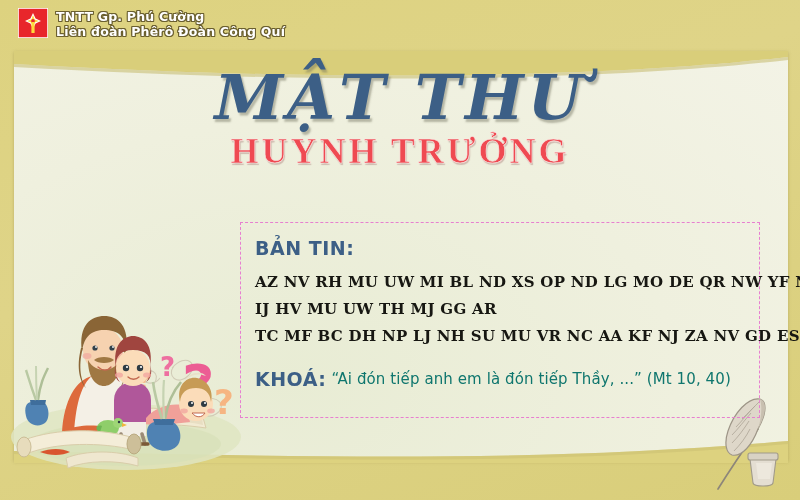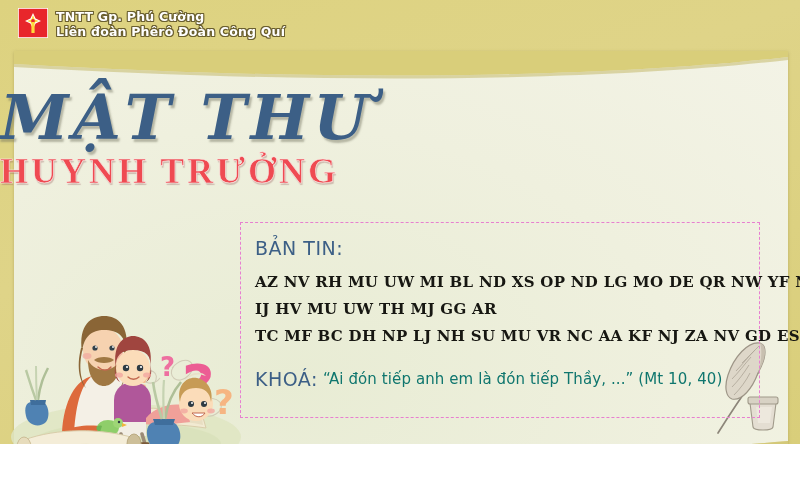--- a/index.html
+++ b/index.html
@@ -3,21 +3,21 @@
 <meta charset="utf-8">
 <style>
   * { margin:0; padding:0; box-sizing:border-box; }
   html, body {
     width:800px; height:500px;
     font-family:"DejaVu Sans", sans-serif;
     overflow:hidden;
   }
   #stage {
     position:relative;
-    width:800px; height:444px;
+    width:800px; height:500px;
     background:#ddd282;
     overflow:hidden;
   }
   
   #gold-frame {
     position:absolute; inset:0;
     background:linear-gradient(160deg,#ddd27f 0%,#dfd488 40%,#d9ce7a 100%);
   }
   
   #paper {
@@ -41,21 +41,21 @@
   #org-logo svg { display:block; }
   #org-text { padding-top:1px; }
   .org-line {
     color:#ffffff; font-weight:bold; font-size:12.5px; line-height:15px;
     letter-spacing:.2px; white-space:nowrap;
     text-shadow:-1px 0 #6b6030, 0 -1px #6b6030, 1px 0 #6b6030, 0 1px #6b6030,
                  1px 1px #6b6030, -1px -1px #6b6030, 1px -1px #6b6030, -1px 1px #6b6030;
   }
 
   
-  #title-area { position:absolute; left:0; top:62px; width:100%; text-align:left; z-index:20;margin-top:20px; }
+  #title-area { position:absolute; left:0; top:62px; width:100%; text-align:center; z-index:20; }
   #title-main {
     font-family:"DejaVu Serif", serif;
     font-style:italic; font-weight:bold;
     font-size:62px; line-height:72px;
     color:#3c5f86; letter-spacing:4px;
     text-shadow:2px 3px 2px rgba(110,110,90,.45);
   }
   #title-sub {
     font-family:Liberation Serif, serif;
     font-weight:bold; font-size:36px; line-height:42px;
@@ -72,21 +72,21 @@
 
   
   #content-box {
     position:absolute; left:240px; top:222px; width:520px; height:196px;
     border:1.6px dashed #e77fd0;
     z-index:25;
     padding:14px 12px 10px 14px;
   }
   .section-label {
     font-family:"DejaVu Sans", sans-serif;
-    font-weight:normal; font-size:19px; color:#3c5f86;
+    font-weight:bold; font-size:19px; color:#3c5f86;
     letter-spacing:.5px; display:inline-block; vertical-align:middle;
   }
   #cipher-lines {
     margin-top:10px;
     font-family:"DejaVu Serif", serif;
     font-weight:bold; font-size:15px; line-height:27px;
     color:#171712; letter-spacing:.3px; white-space:nowrap;
   }
   #key-row { margin-top:18px; white-space:nowrap; }
   #key-text {

